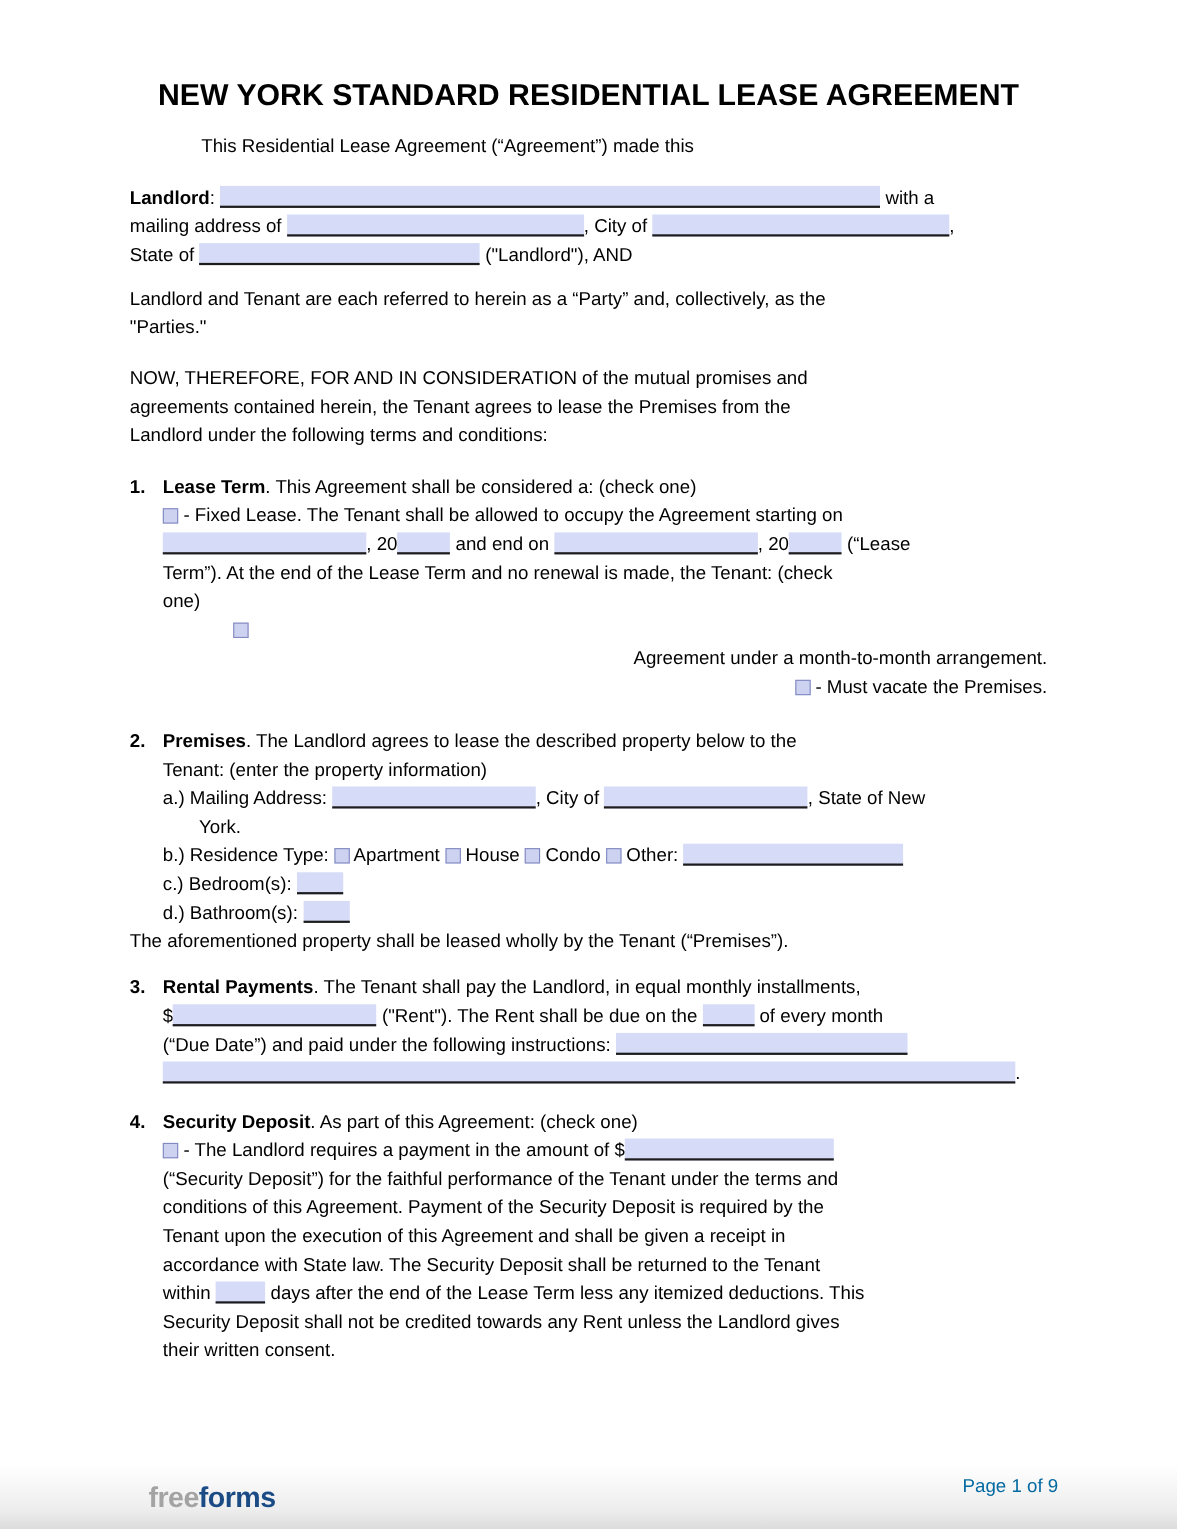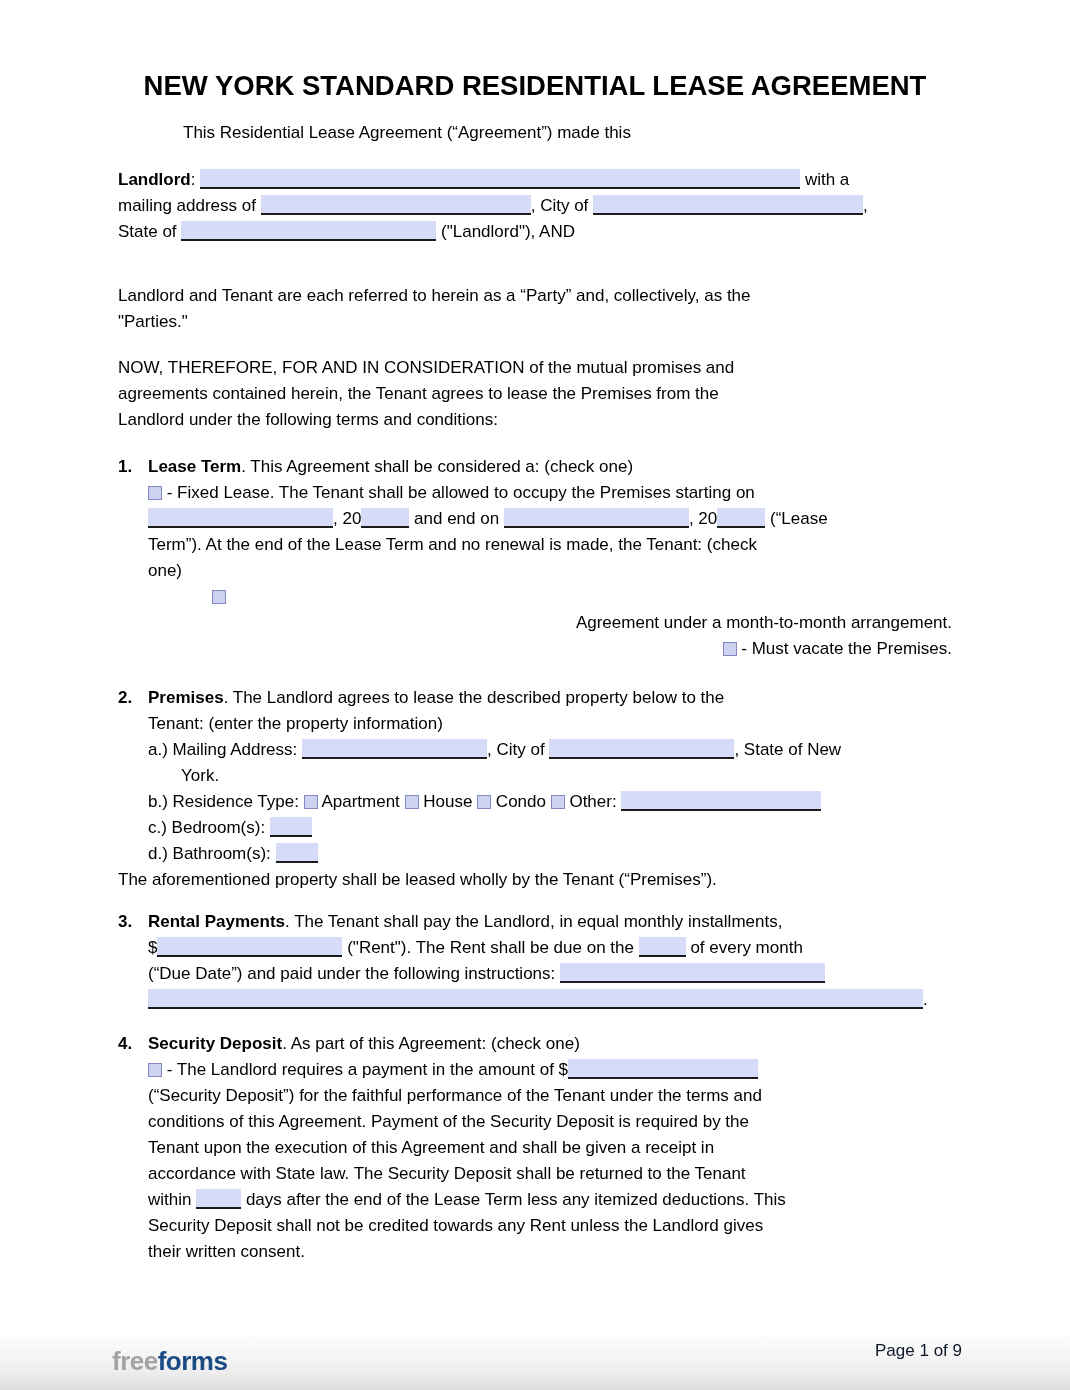--- a/index.html
+++ b/index.html
@@ -41,60 +41,60 @@
     display:inline-block;height:20px;vertical-align:-4px;
     background:var(--field-fill);
     border-bottom:2px solid var(--field-line);
   }
   .checkbox{
     display:inline-block;width:14px;height:14px;vertical-align:-2px;
     background:var(--cb-fill);
     border:1.5px solid var(--cb-border);
   }
   .brand{
-    position:absolute;left:112px;bottom:16px;
+    position:absolute;left:135px;bottom:16px;
     font-size:26px;font-weight:bold;letter-spacing:-0.5px;line-height:26px;
   }
   .brand .free{color:var(--brand-free);}
   .brand .forms{color:var(--brand-forms);}
   .page-label{
     position:absolute;right:108px;bottom:28px;
-    font-size:17px;line-height:22px;color:#0f172a;
+    font-size:17px;line-height:22px;color:#0369a1;
   }
 </style>
 </head>
 <body>
 
 <div class="footer-band"></div>
 
 <div class="content">
   <h1 class="doc-title">NEW YORK STANDARD RESIDENTIAL LEASE AGREEMENT</h1>
   <div id="doc-body">
       <div class="para">
         <div class="line" style="margin-left: 65px;"><span class="txt">This Residential Lease Agreement (“Agreement”) made this</span></div>
       </div>
       <div class="para" style="margin-top: 21px;">
         <div class="line"><span class="txt bold">Landlord</span><span class="txt">: </span><span class="blank-field" style="width: 600px;"></span><span class="txt"> with a</span></div>
         <div class="line"><span class="txt">mailing address of </span><span class="blank-field" style="width: 270px;"></span><span class="txt">, City of </span><span class="blank-field" style="width: 270px;"></span><span class="txt">,</span></div>
         <div class="line"><span class="txt">State of </span><span class="blank-field" style="width: 255px;"></span><span class="txt"> ("Landlord"), AND</span></div>
       </div>
-      <div class="para" style="margin-top: 38px;">
+      <div class="para" style="margin-top: 14px;">
         <div class="line"><span class="txt">Landlord and Tenant are each referred to herein as a “Party” and, collectively, as the</span></div>
         <div class="line"><span class="txt">"Parties."</span></div>
       </div>
       <div class="para" style="margin-top: 20px;">
         <div class="line"><span class="txt">NOW, THEREFORE, FOR AND IN CONSIDERATION of the mutual promises and</span></div>
         <div class="line"><span class="txt">agreements contained herein, the Tenant agrees to lease the Premises from the</span></div>
         <div class="line"><span class="txt">Landlord under the following terms and conditions:</span></div>
       </div>
       <div class="section" style="margin-top: 21px;">
         <div class="sec-num">1.</div>
         <div class="sec-body">
           <div class="line"><span class="txt bold">Lease Term</span><span class="txt">. This Agreement shall be considered a: (check one)</span></div>
-          <div class="line"><span class="checkbox"></span><span class="txt"> - Fixed Lease. The Tenant shall be allowed to occupy the Premises starting on</span></div>
+          <div class="line"><span class="checkbox"></span><span class="txt"> - Fixed Lease. The Tenant shall be allowed to occupy the Agreement starting on</span></div>
           <div class="line"><span class="blank-field" style="width: 185px;"></span><span class="txt">, 20</span><span class="blank-field" style="width: 48px;"></span><span class="txt"> and end on </span><span class="blank-field" style="width: 185px;"></span><span class="txt">, 20</span><span class="blank-field" style="width: 48px;"></span><span class="txt"> (“Lease</span></div>
           <div class="line"><span class="txt">Term”). At the end of the Lease Term and no renewal is made, the Tenant: (check</span></div>
           <div class="line"><span class="txt">one)</span></div>
           <div class="line" style="margin-left: 64px;"><span class="checkbox"></span></div>
           <div class="line" style="margin-left: 64px; text-align: right;"><span class="txt">Agreement under a month-to-month arrangement.</span></div>
           <div class="line" style="margin-left: 100px; text-align: right;"><span class="checkbox"></span><span class="txt"> - Must vacate the Premises.</span></div>
         </div>
       </div>
       <div class="section" style="margin-top: 23px;">
         <div class="sec-num">2.</div>

